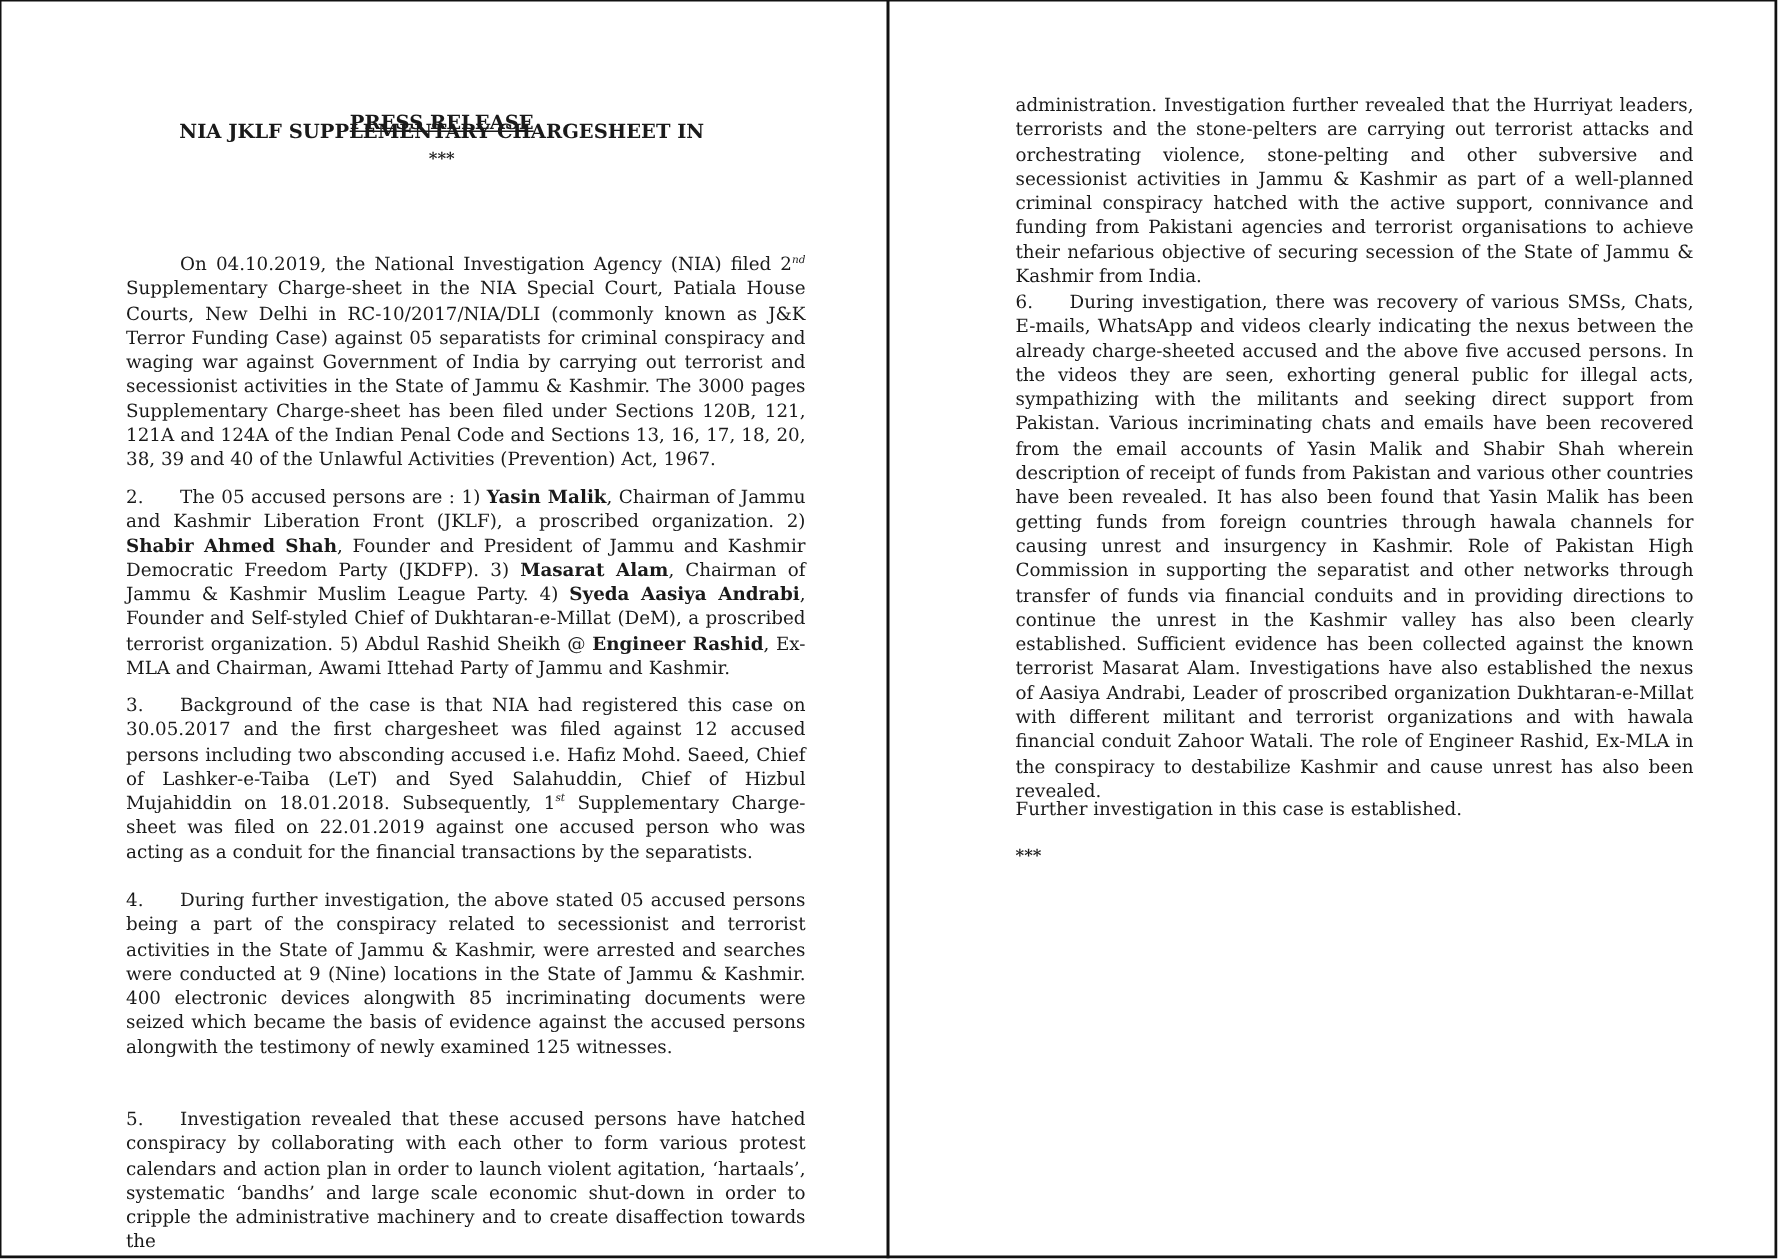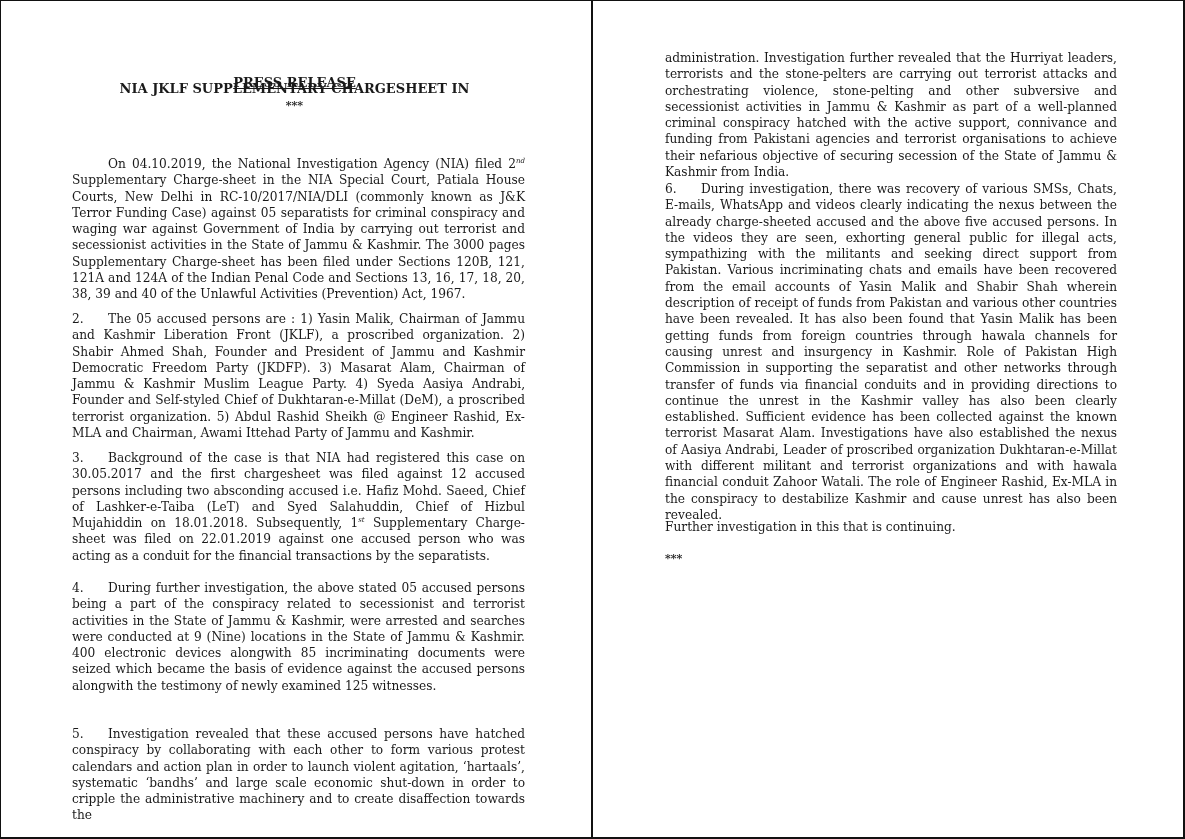--- a/index.html
+++ b/index.html
@@ -23,26 +23,26 @@
   .page-right { left: 661px; width: 452px; }
   .title {
     position: absolute; left: 0; width: 453px; text-align: center;
     font-weight: bold; font-family: "DejaVu Serif", serif; font-size: 13px;
   }
   .press { top: 48px; text-decoration: underline; margin-top: 27px; }
   .headline { top: 80px; line-height: 17px; }
   .stars { text-align: center; font-weight: bold; font-size: 11px; }
   .para {
     position: absolute; left: 0; width: 100%;
-    text-align: justify; margin: 4px;
+    text-align: justify; margin: 16px;
   }
   .indent-first { text-indent: 36px; }
   .num { display: inline-block; width: 36px; }
   sup { font-size: 7px; line-height: 0; vertical-align: 5px; font-style: italic; }
-  b { font-weight: normal; }
+  b { font-weight: bold; }
 </style>
 </head>
 <body>
 
 <div class="frame"></div>
 <div class="divider"></div>
 
 <div class="page page-left">
   <div class="title press">PRESS RELEASE</div>
   <div class="title headline">
@@ -59,16 +59,16 @@
   <p class="para" style="top:576px;"><span class="num">4.</span><span>During further investigation, the above stated 05 accused persons being a part of the conspiracy related to secessionist and terrorist activities in the State of Jammu &amp; Kashmir, were arrested and searches were conducted at 9 (Nine) locations in the State of Jammu &amp; Kashmir. 400 electronic devices alongwith 85 incriminating documents were seized which became the basis of evidence against the accused persons alongwith the testimony of newly examined 125 witnesses.</span></p>
 
   <p class="para" style="top:722px;"><span class="num">5.</span><span>Investigation revealed that these accused persons have hatched conspiracy by collaborating with each other to form various protest calendars and action plan in order to launch violent agitation, ‘hartaals’, systematic ‘bandhs’ and large scale economic shut-down in order to cripple the administrative machinery and to create disaffection towards the</span></p>
 </div>
 
 <div class="page page-right">
   <p class="para" style="top:46px;">administration.  Investigation further revealed that the Hurriyat leaders, terrorists and the stone-pelters are carrying out terrorist attacks and orchestrating violence, stone-pelting and other subversive and secessionist activities in Jammu &amp; Kashmir as part of a well-planned criminal conspiracy hatched with the active support, connivance and funding from Pakistani agencies and terrorist organisations to achieve their nefarious objective of securing secession of the State of Jammu &amp; Kashmir from India.</p>
 
   <p class="para" style="top:177px;"><span class="num">6.</span><span>During investigation, there was  recovery of various SMSs, Chats, E-mails, WhatsApp and videos clearly indicating the nexus between the already charge-sheeted accused and the above five accused persons. In the videos they are seen, exhorting general public for illegal acts, sympathizing with the militants and seeking direct support from Pakistan.  Various incriminating chats and emails have been recovered from the email accounts of Yasin Malik and Shabir Shah wherein description of receipt of funds from Pakistan and various other countries have been revealed. It has also been found that Yasin Malik has been getting funds from foreign countries through hawala channels for causing unrest and insurgency in Kashmir. Role of Pakistan High Commission in supporting the separatist and other networks through transfer of funds via financial conduits and in providing directions to continue the unrest in the Kashmir valley has also been clearly established. Sufficient evidence has been collected against the known terrorist Masarat Alam. Investigations have also established the nexus of Aasiya Andrabi, Leader of proscribed organization Dukhtaran-e-Millat with different militant and terrorist organizations and with hawala financial conduit Zahoor Watali. The role of Engineer Rashid, Ex-MLA in the conspiracy to destabilize Kashmir and cause unrest has also been revealed.</span></p>
 
-  <p class="para" style="top:515px;">Further investigation in this that is continuing.</p>
+  <p class="para" style="top:515px;">Further investigation in this case is established.</p>
 
   <div class="para stars" style="top:547px; left:0;">***</div>
 </div>
 
 </body></html>

